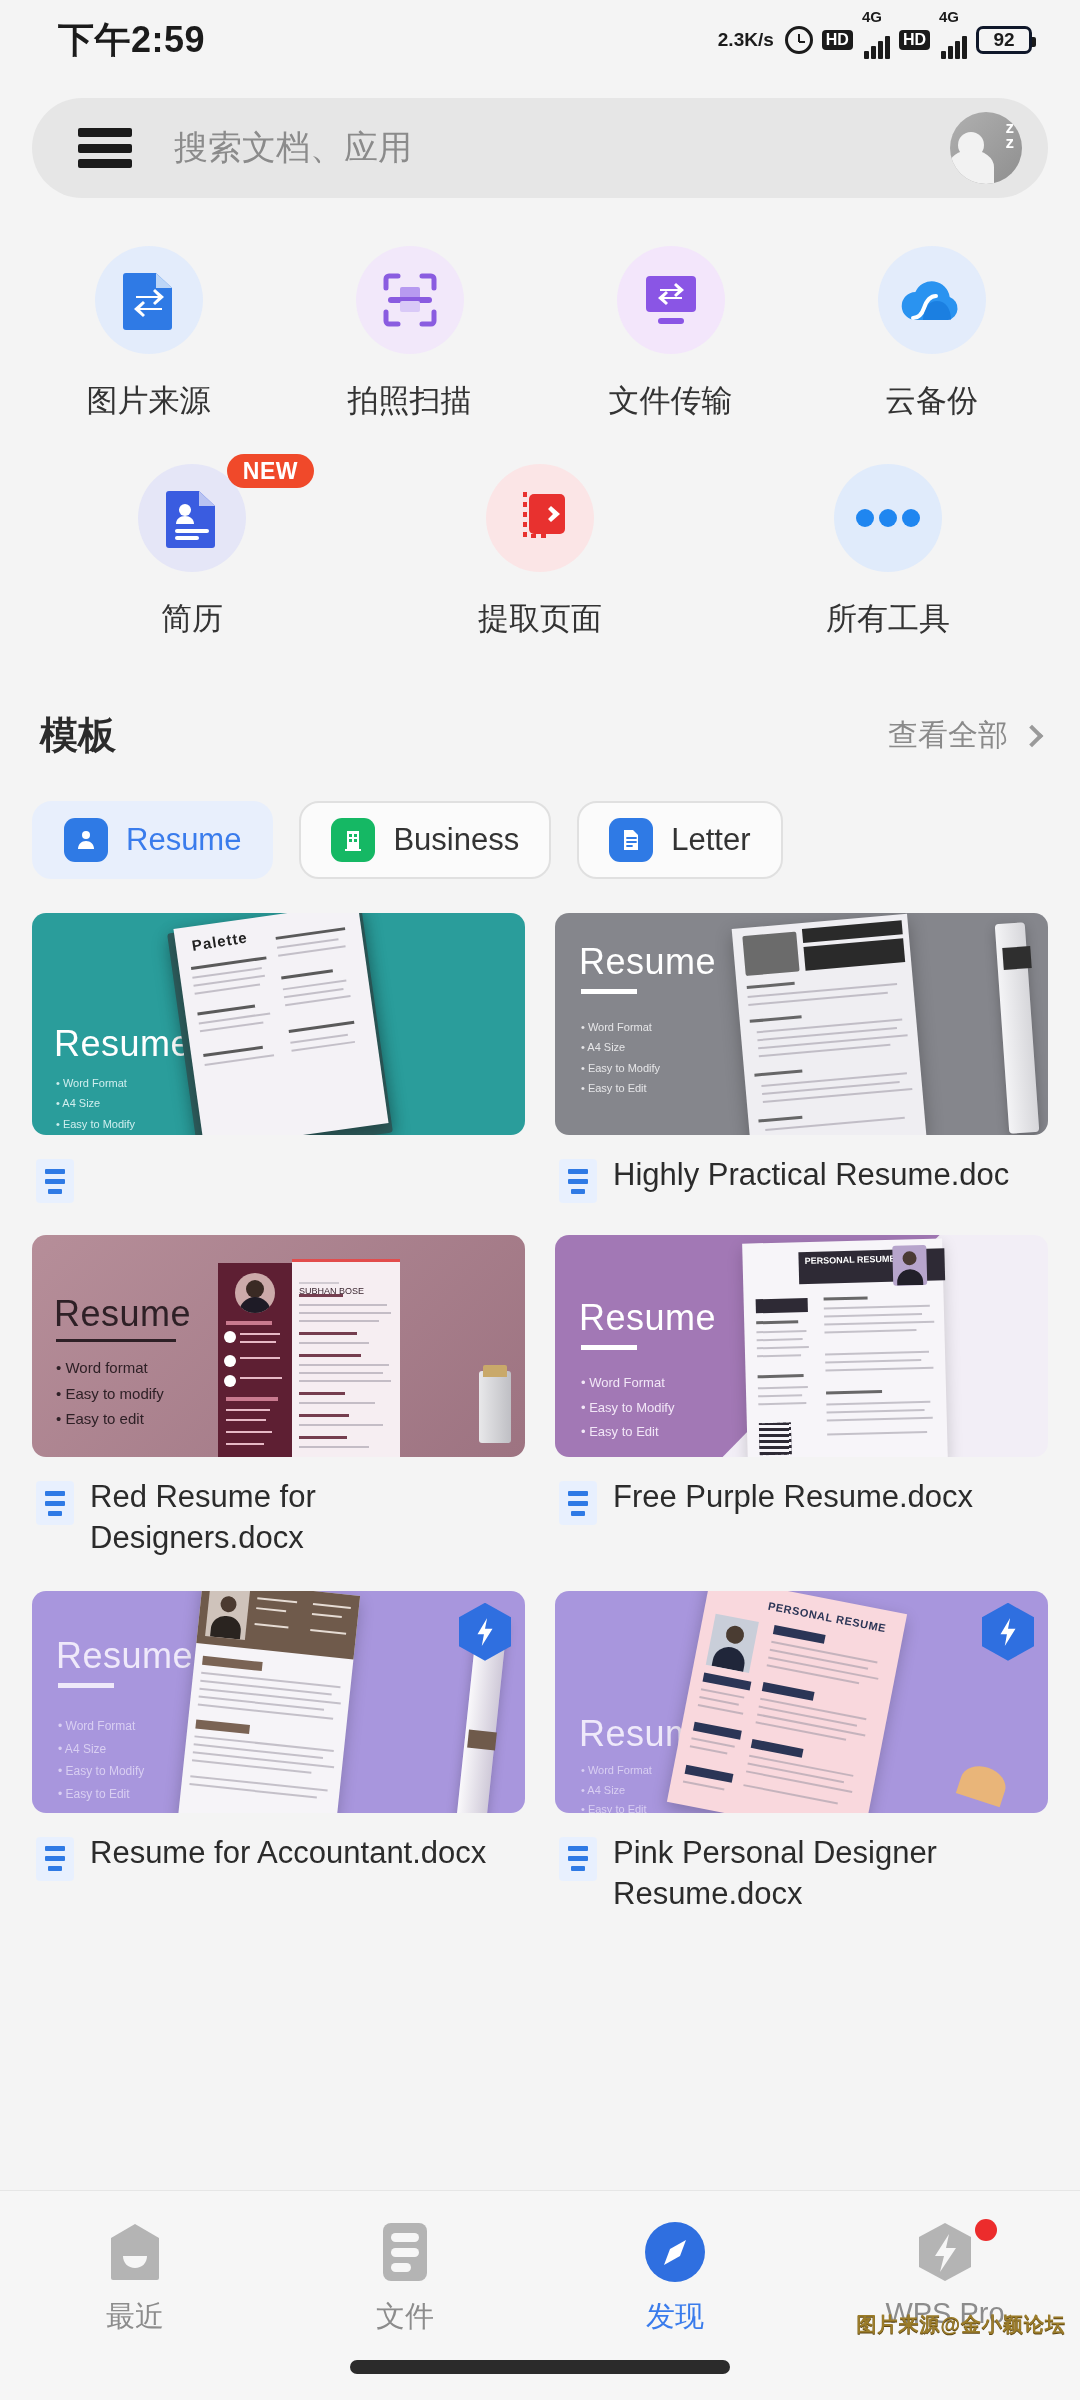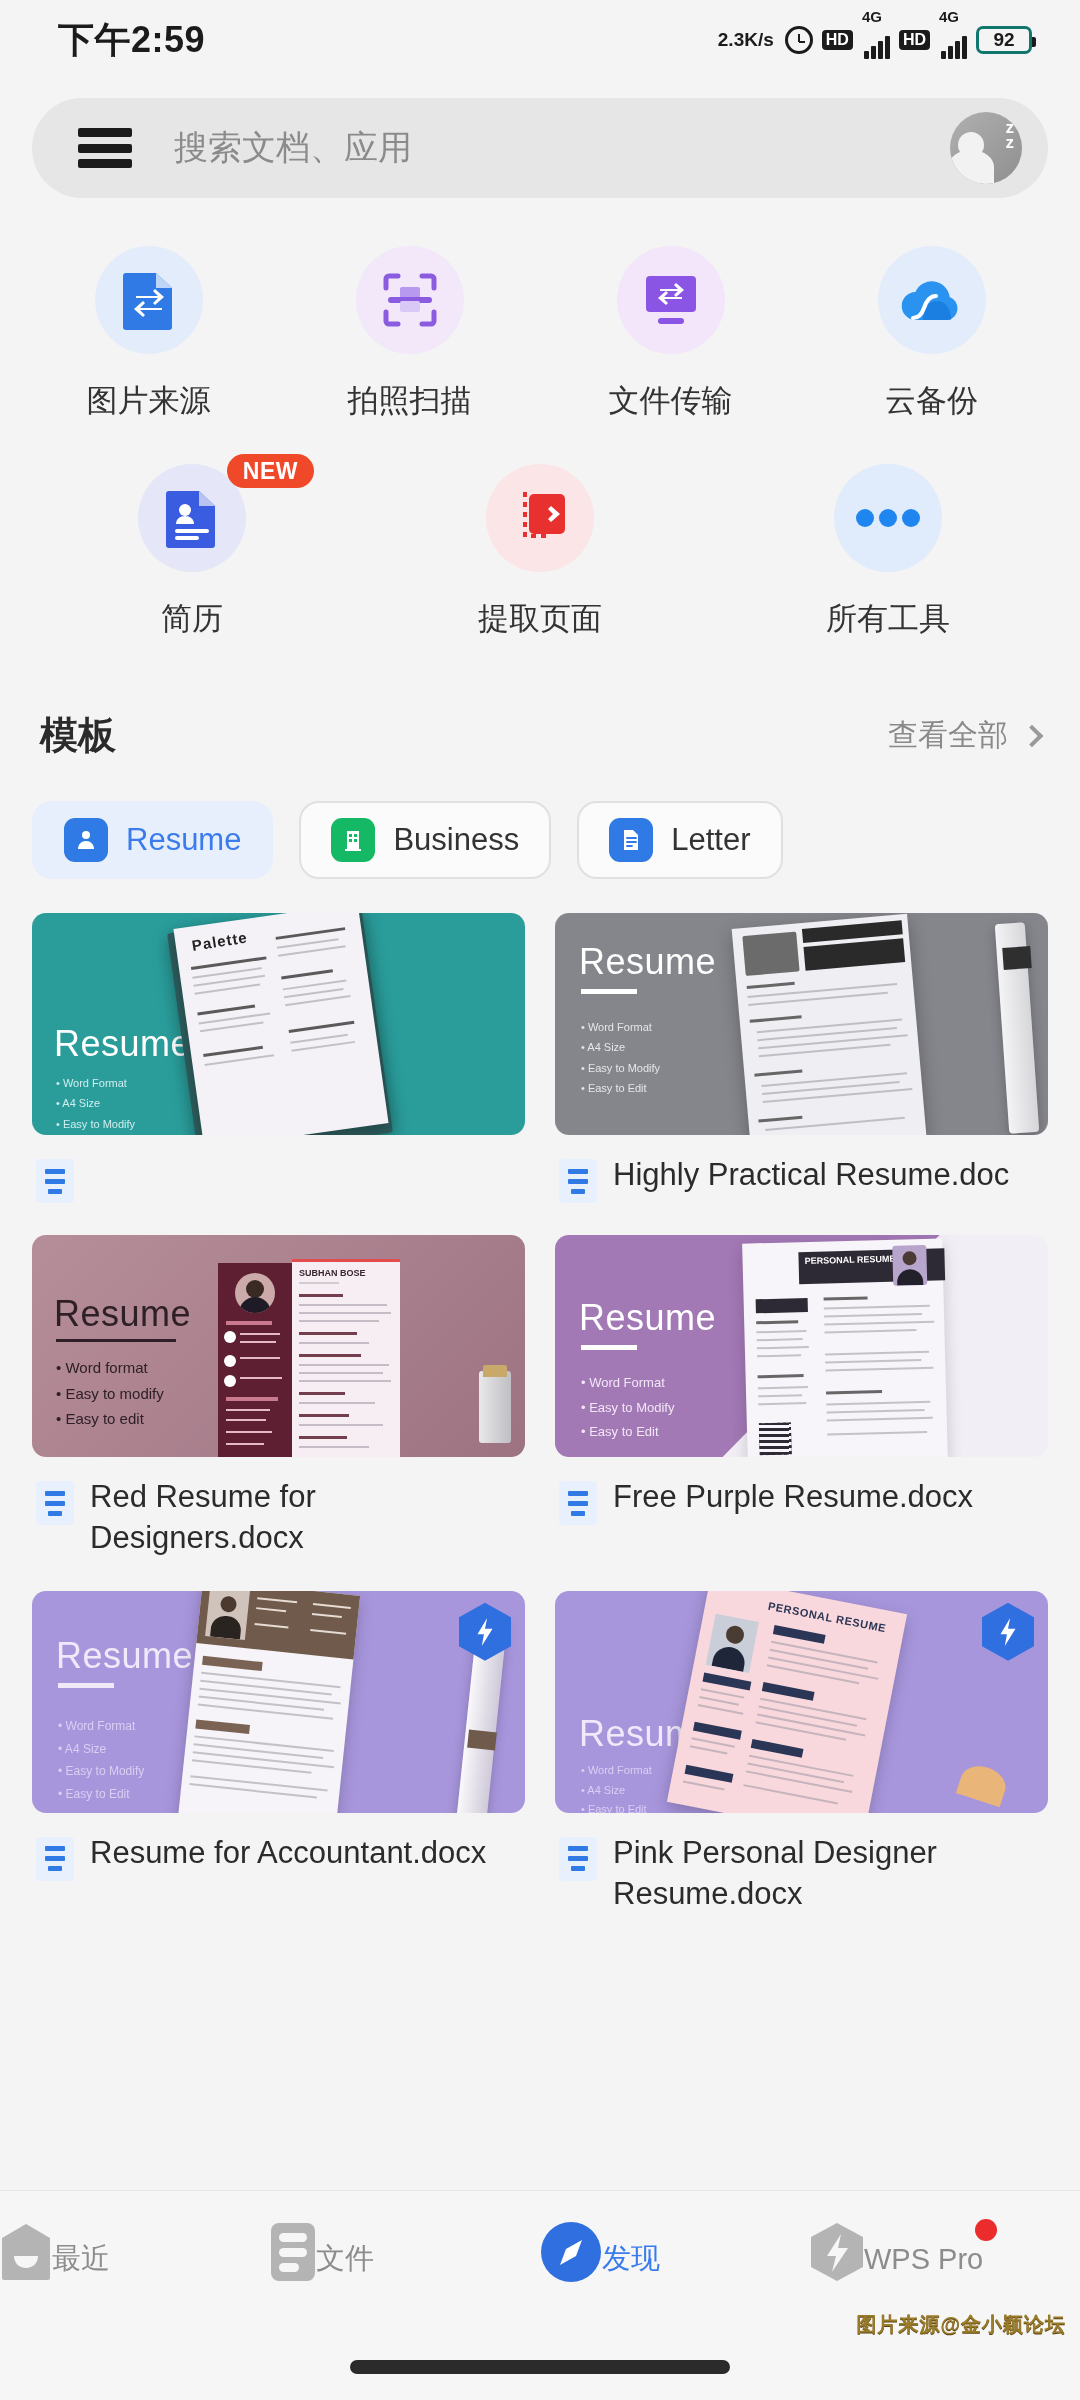--- a/index.html
+++ b/index.html
@@ -30,21 +30,21 @@
   }
   .sig{ display:flex; align-items:flex-end; gap:2px; position:relative; padding-left:2px;}
   .sig i{ display:block; width:5px; background:#1b1b1b; border-radius:1px;}
   .sig i:nth-child(1){height:8px;}
   .sig i:nth-child(2){height:13px;}
   .sig i:nth-child(3){height:18px;}
   .sig i:nth-child(4){height:23px;}
   .g4{ font-size:15px; font-weight:700; position:absolute; top:-14px; left:0;}
   .sig-wrap{ position:relative; padding-top:14px;}
   .battery{
-    width:56px;height:28px;border:3px solid #0f766e;border-radius:7px;
+    width:56px;height:28px;border:3px solid #0f172a;border-radius:7px;
     display:flex;align-items:center;justify-content:center;position:relative;
     font-size:19px;font-weight:700;
   }
   .battery::after{content:"";position:absolute;right:-7px;top:8px;width:4px;height:10px;background:#1b1b1b;border-radius:0 2px 2px 0;}
 
   
   .searchbar{
     margin:18px 32px 0 32px; height:100px; background:#e6e6e6;
     border-radius:50px; display:flex; align-items:center; padding:0 26px 0 46px;
   }
@@ -125,21 +125,21 @@
   .w-icon i:nth-child(2){width:20px;}
   .w-icon i:nth-child(3){width:14px;}
   .card-name span{ font-size:31px; color:#2b2b2b; line-height:1.32; }
 
   
   .bottomnav{
     position:absolute; left:0; bottom:0; width:1080px; height:210px;
     background:#f6f6f6; border-top:1px solid #e6e6e6;
     display:flex; align-items:flex-start; padding-top:30px;
   }
-  .nav-item{ flex:1; display:flex; flex-direction:row; align-items:center; position:relative;}
+  .nav-item{ flex:1; display:flex; flex-direction:column; align-items:center; position:relative;}
   .nav-ic{ height:62px; display:flex; align-items:center; justify-content:center; }
   .nav-label{ margin-top:14px; font-size:29px; color:#8c8c8c; }
   .nav-item.active .nav-label{ color:#3a7cec; }
   .red-dot{ position:absolute; width:22px;height:22px;border-radius:50%;background:#ec2c2c; top:-2px; left:61%; }
   .home-indicator{
     position:absolute; bottom:26px; left:50%; transform:translateX(-50%);
     width:380px; height:14px; border-radius:7px; background:#2b2b2b;
   }
   .watermark{
     position:absolute; right:14px; bottom:62px;
@@ -430,21 +430,21 @@
         <div class="doc-line" style="left:22px;top:94px;width:40px;background:#e6b9c6;opacity:1"></div>
         <div style="position:absolute;left:6px;top:112px;width:12px;height:12px;border-radius:50%;background:#fff;"></div>
         <div class="doc-line" style="left:22px;top:114px;width:42px;background:#e6b9c6;opacity:1"></div>
         <div class="doc-line" style="left:8px;top:134px;width:52px;height:4px;background:#c97a8f;opacity:1"></div>
         <div class="doc-line" style="left:8px;top:146px;width:44px;background:#e6b9c6;opacity:1"></div>
         <div class="doc-line" style="left:8px;top:156px;width:40px;background:#e6b9c6;opacity:1"></div>
         <div class="doc-line" style="left:8px;top:168px;width:46px;background:#e6b9c6;opacity:1"></div>
         <div class="doc-line" style="left:8px;top:180px;width:38px;background:#e6b9c6;opacity:1"></div>
       </div>
       <div style="position:absolute;left:260px;top:24px;width:108px;height:200px;background:#f6eef2;border-top:3px solid #e24c4c;">
-        <div style="position:absolute;left:7px;top:6px;font-size:9px;font-weight:700;color:#3a2630;">SUBHAN BOSE</div>
+        <div style="position:absolute;left:7px;top:24px;font-size:9px;font-weight:400;color:#3a2630;">SUBHAN BOSE</div>
         <div class="doc-line" style="left:7px;top:20px;width:40px;opacity:.4"></div>
         <div class="doc-line" style="left:7px;top:32px;width:44px;height:3px;background:#5e1f33;opacity:.85"></div>
         <div class="doc-line" style="left:7px;top:42px;width:88px;"></div>
         <div class="doc-line" style="left:7px;top:50px;width:92px;"></div>
         <div class="doc-line" style="left:7px;top:58px;width:80px;"></div>
         <div class="doc-line" style="left:7px;top:70px;width:58px;height:3px;background:#5e1f33;opacity:.85"></div>
         <div class="doc-line" style="left:7px;top:80px;width:70px;"></div>
         <div class="doc-line" style="left:7px;top:92px;width:62px;height:3px;background:#5e1f33;opacity:.85"></div>
         <div class="doc-line" style="left:7px;top:102px;width:90px;"></div>
         <div class="doc-line" style="left:7px;top:110px;width:84px;"></div>

